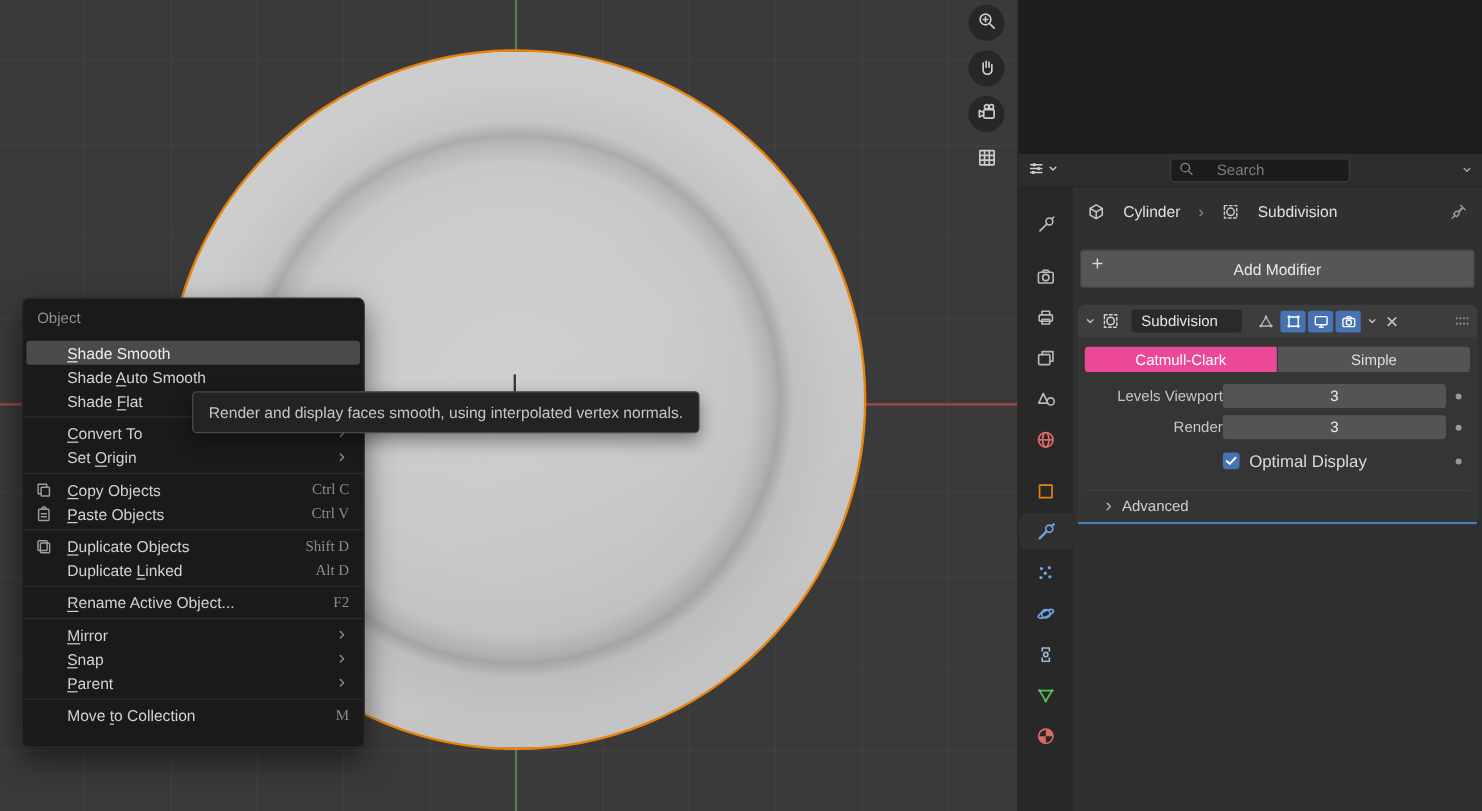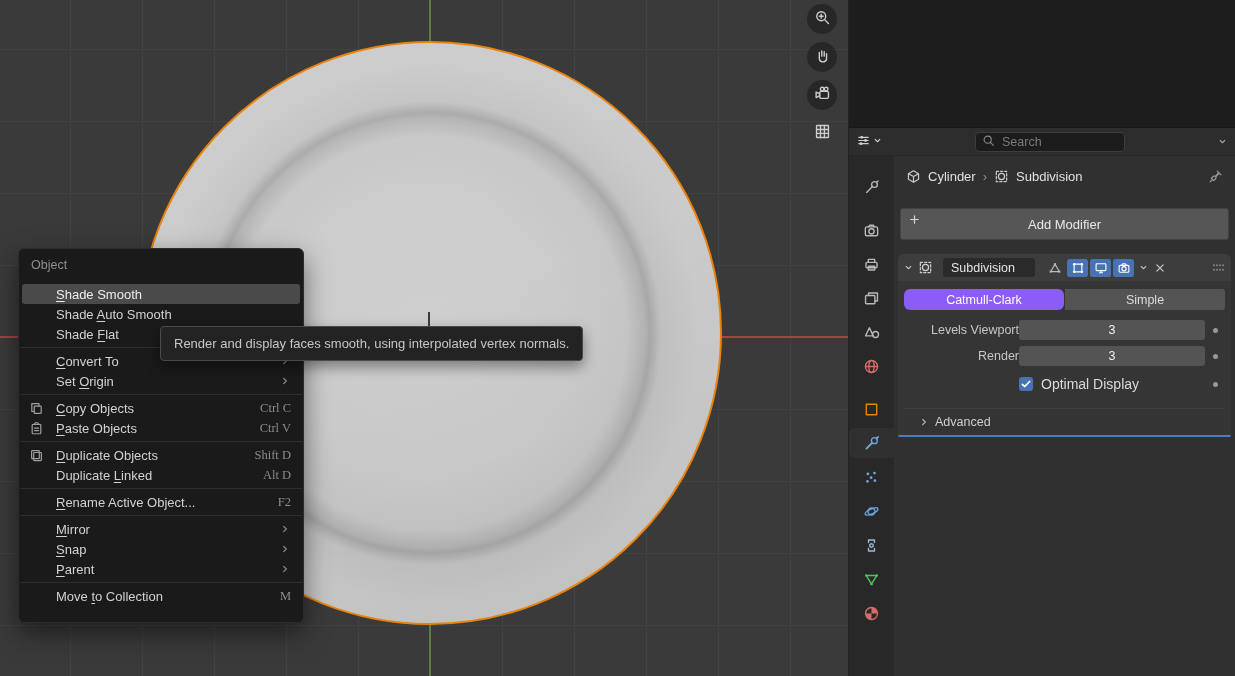--- a/index.html
+++ b/index.html
@@ -48,34 +48,34 @@
     color:#c6c6c6;white-space:nowrap;z-index:50;box-shadow:0 6px 14px rgba(0,0,0,.4);}
 
   
   .props{position:absolute;left:848px;top:0;width:387px;height:676px;background:#303030;
     border-left:1px solid #232323;display:flex;flex-direction:column;}
   .outliner{height:128px;flex:0 0 128px;background:#1d1d1d;border-bottom:1px solid #181818;}
   .props-header{height:28px;flex:0 0 28px;background:#2d2d2d;display:flex;align-items:center;
     padding:0 7px;gap:6px;border-bottom:1px solid #262626;}
   .editor-type{display:flex;align-items:center;gap:1px;color:#cfcfcf;}
   .search{flex:0 0 150px;margin:0 auto;height:20px;background:#1c1c1c;border:1px solid #3d3d3d;
-    border-radius:4px;display:flex;align-items:center;padding:0 6px;gap:5px;color:#8a8a8a;}
+    border-radius:4px;display:flex;align-items:center;padding:0 6px;gap:17px;color:#8a8a8a;}
   .search input{background:transparent;border:none;outline:none;color:#cfcfcf;width:100%;
     font:inherit;font-size:12.5px;}
   .search input::placeholder{color:#7b7b7b;}
   .hdr-chev{color:#aaa;display:flex;}
 
   .props-body{flex:1;display:flex;min-height:0;}
   .tabs{width:45px;flex:0 0 45px;background:#282828;display:flex;flex-direction:column;padding-top:14px;}
   .tab{height:30px;margin:2px 0;display:flex;align-items:center;justify-content:center;}
   .tab.gap{margin-top:11px;}
   .tab.active{background:#303030;border-radius:6px 0 0 6px;}
   .main{flex:1;background:#303030;min-width:0;}
 
-  .breadcrumb{height:40px;display:flex;align-items:center;gap:7px;padding:0 12px;color:#e0e0e0;}
+  .breadcrumb{height:40px;display:flex;align-items:center;gap:15px;padding:0 12px;color:#e0e0e0;}
   .crumb-icon{display:flex;color:#c9c9c9;}
   .crumb-sep{color:#8f8f8f;}
   .pin{margin-left:auto;color:#9a9a9a;display:flex;}
 
   .add-row{padding:12px 6px 0 6px;}
   .add-mod{position:relative;width:100%;height:32px;background:#565656;border:1px solid #424242;
     border-radius:3px;color:#e8e8e8;font:inherit;font-size:13px;display:flex;align-items:center;
     justify-content:center;cursor:default;}
   .add-mod .plus{position:absolute;left:7px;top:4px;color:#d8d8d8;display:flex;}
 
@@ -91,21 +91,21 @@
   .tgl{width:21px;height:18px;border-radius:2.5px;display:flex;align-items:center;justify-content:center;
     color:#b9b9b9;}
   .tgl.on{background:#4772b3;color:#fff;}
   .mh-grip{margin-left:auto;color:#8a8a8a;display:flex;}
 
   .mod-body{padding:8px 6px 0 6px;}
   .segmented{display:flex;height:21px;margin-bottom:10px;}
   .seg{flex:1;border:none;font:inherit;font-size:12.5px;color:#dcdcdc;background:#545454;cursor:default;}
   .seg:first-child{border-radius:3px 0 0 3px;margin-right:1px;}
   .seg:last-child{border-radius:0 3px 3px 0;}
-  .seg.active{background:#8b5cf6;color:#fff;border-radius:6px;}
+  .seg.active{background:#ec4899;color:#fff;}
 
   .prow{display:grid;grid-template-columns:115px 1fr 20px;align-items:center;margin-bottom:6px;}
   .prow .plabel{text-align:right;color:#c6c6c6;font-size:12.5px;}
   .field{height:20px;background:#545454;border-radius:3px;display:flex;align-items:center;
     justify-content:center;color:#f0f0f0;font-size:12.5px;}
   .dot{width:5px;height:5px;border-radius:50%;background:#989898;justify-self:center;}
 
   .chkwrap{display:flex;align-items:center;gap:8px;padding:4px 0;}
   .checkbox{width:14px;height:14px;background:#545454;border-radius:3px;display:flex;align-items:center;
     justify-content:center;color:#fff;}

